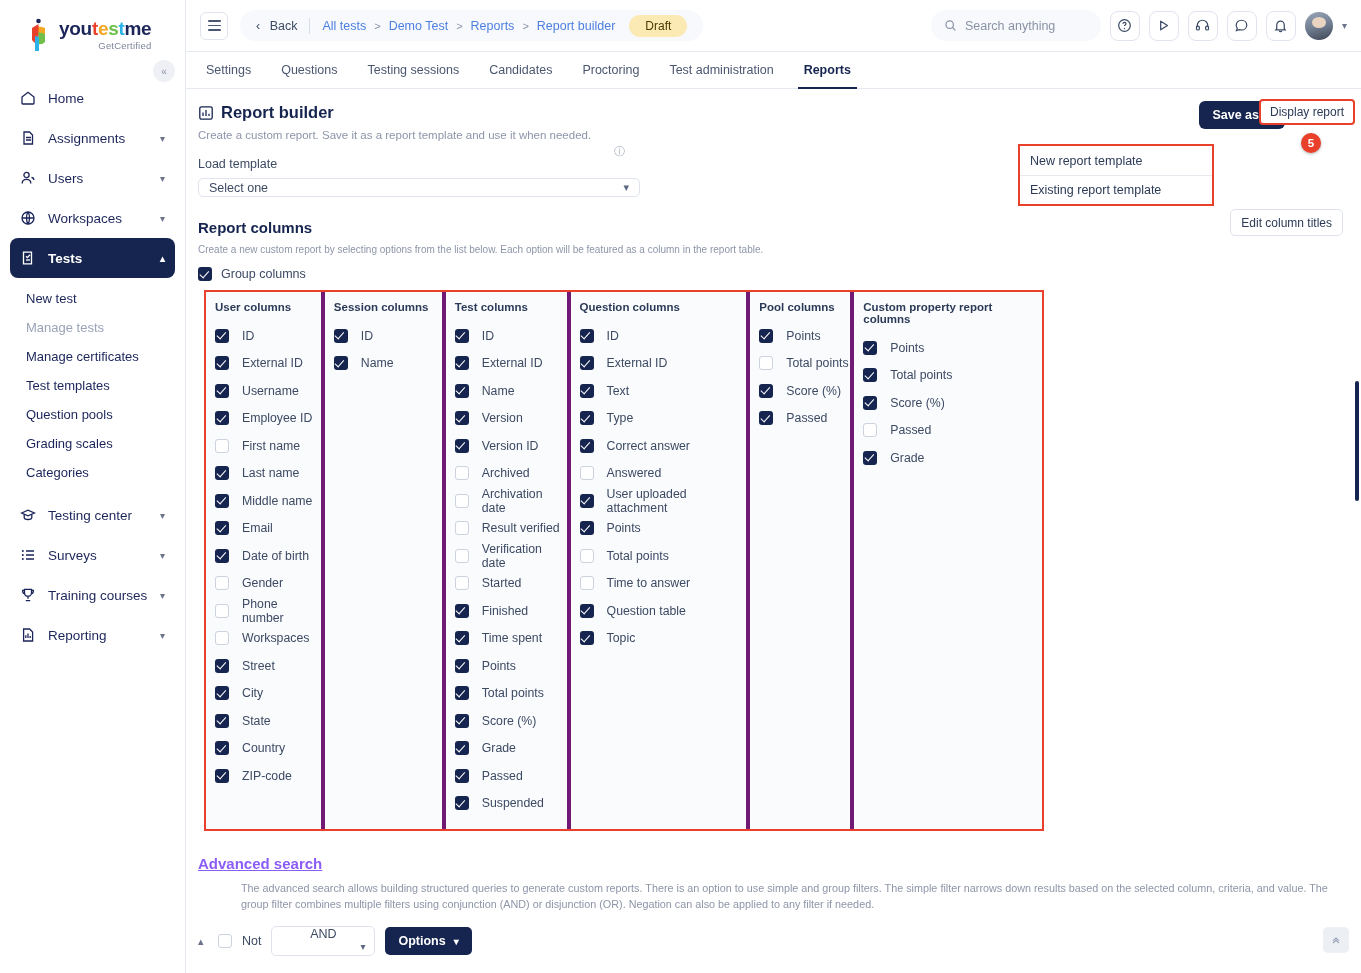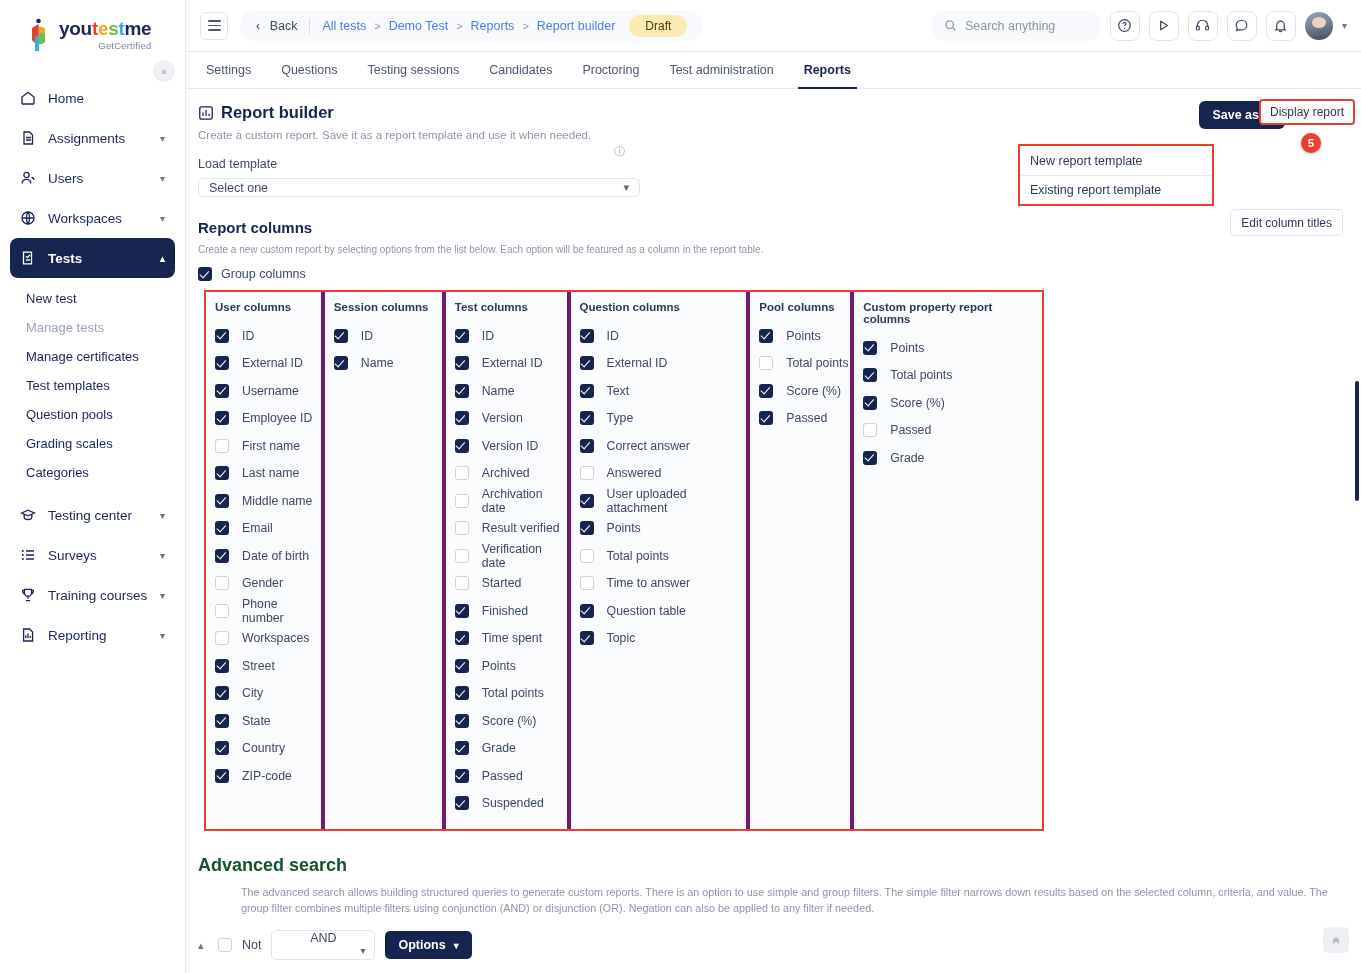--- a/index.html
+++ b/index.html
@@ -176,21 +176,21 @@
   .opt { display: flex; align-items: center; gap: 13px; height: 27.5px; font-size: 12.3px; color: #3c4a63; }
   .w-user { width: 119px; }
   .w-session { width: 121px; }
   .w-test { width: 125px; }
   .w-question { width: 180px; }
   .w-pool { width: 104px; }
   .w-custom { width: 188px; }
 
   
   .adv { margin-top: 24px; padding-left: 12px; }
-  .adv h3 { font-size: 18px; font-weight: 700; color:#14532d; }
+  .adv h3 { font-size: 15px; font-weight: 700; color:#8b5cf6;text-decoration:underline; }
   .adv p { font-size: 10.8px; color: #8d95a8; margin-top: 8px; width: 1110px; line-height: 1.5; margin-left: 43px; }
   .filterrow { display: flex; align-items: center; gap: 10px; margin-top: 14px; }
   .caret-up { font-size: 11px; color: #6b7488; cursor:pointer; width:10px;}
   .notlabel { font-size: 12.5px; color: #3c4a63; }
   .sel-small {
     width: 104px; height: 30px; border: 1px solid #dfe3ec; border-radius: 5px; background:#fff;
     display: flex; align-items: center; padding: 0 9px; font-size: 12.5px; color: #3c4a63; cursor:pointer;flex-direction:column;
   }
   .sel-small .cv { margin-left: auto; color:#5b6781; font-size: 10px;}
   .optbtn {

